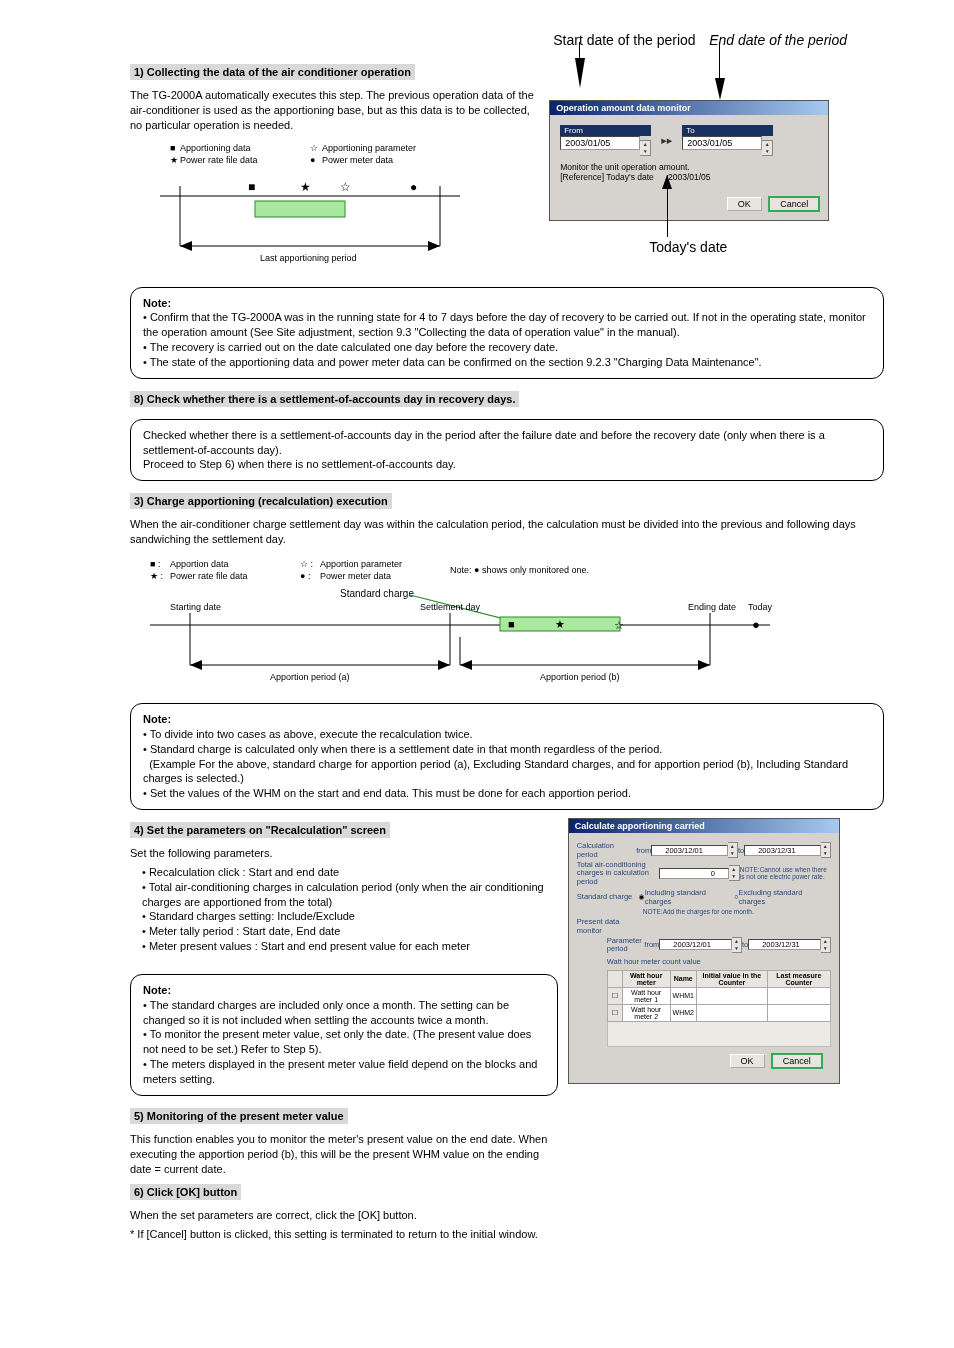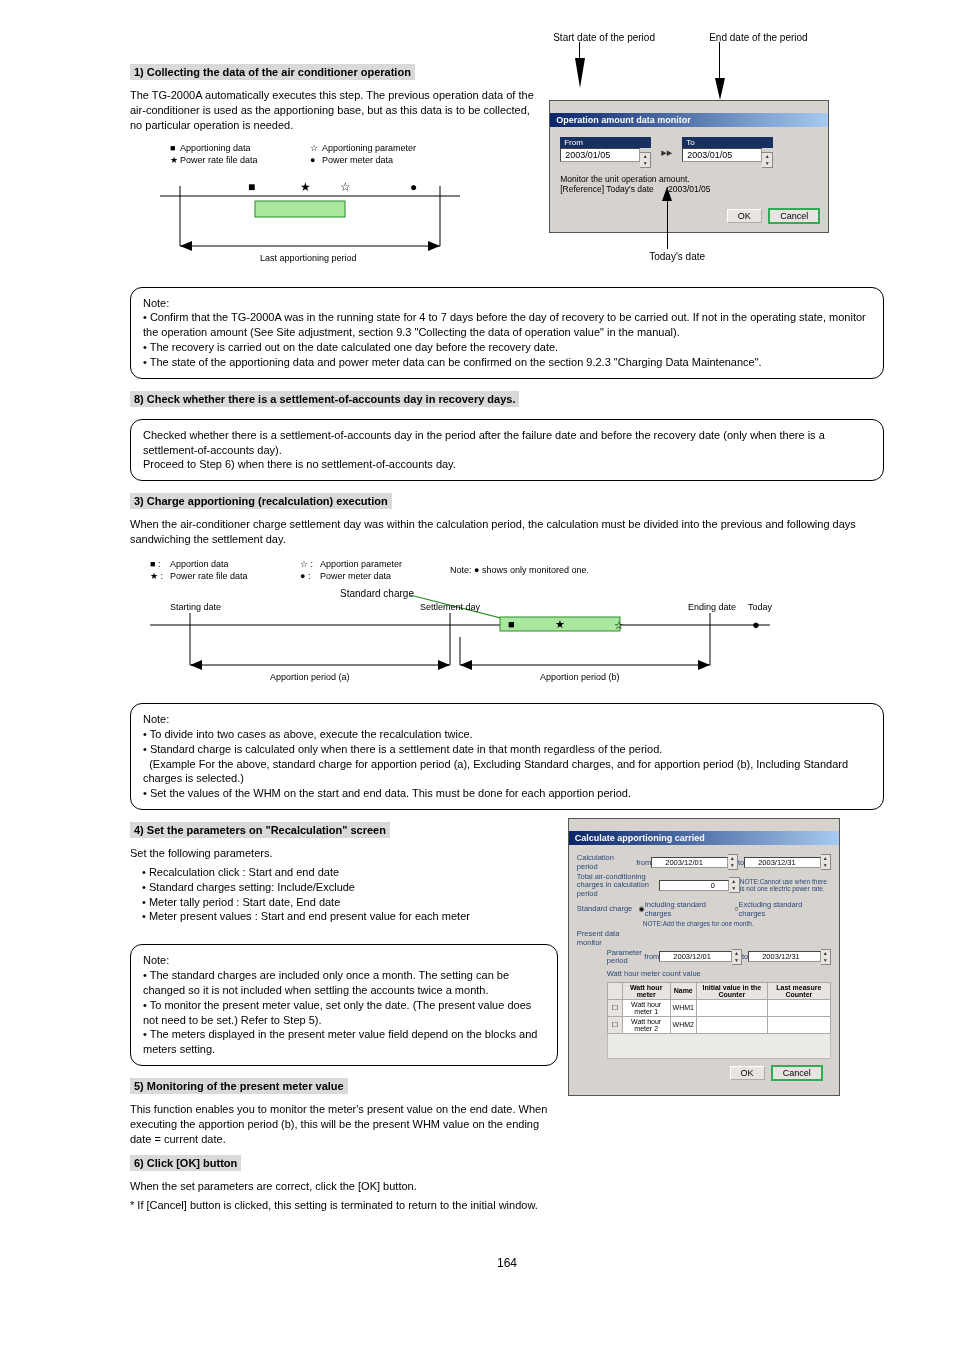--- a/index.html
+++ b/index.html
@@ -28,41 +28,40 @@
     margin: 4px 0;
     line-height: 1.35;
   }
   .note-box {
     border: 1px solid #000;
     border-radius: 12px;
     padding: 8px 12px;
     margin: 8px 0;
     line-height: 1.35;
   }
-  .note-box .bold { font-weight: normal; }
+  .note-box .bold { font-weight: bold; }
   .row { display: flex; align-items: flex-start; }
   .col { flex: 1; }
   
   .tl-wrap { position: relative; margin: 8px 0; }
   svg { display: block; }
   
   .dlg {
     border: 1px solid #555;
     background: #d6d3ce;
     font-size: 9px;
     width: 278px;
     position: relative;
   }
   .dlg-title {
     background: linear-gradient(90deg, #0a246a 0%, #a6caf0 100%);
     color: #fff;
     font-size: 9px;
     padding: 2px 6px;
     font-weight: bold;
-    margin-top: 12px;
   }
   .dlg-body { padding: 10px; }
   .dlg-row { display: flex; align-items: center; gap: 6px; margin-bottom: 6px; }
   .lbl-box {
     background: #183060;
     color: #fff;
     font-size: 8px;
     padding: 1px 4px;
   }
   .date-inp {
@@ -125,21 +124,21 @@
     background: #e8e5e0;
   }
   .table8 td.wht { background:#fff; }
   .page-num {
     text-align: center;
     font-size: 12px;
     margin-top: 40px;
   }
   .callout {
     position: absolute;
-    font-size: 10px;
+    font-size: 14px;
     white-space: nowrap;
   }
 </style>
 </head>
 <body>
 
 <div class="page">
 
   
   <div class="row">
@@ -177,21 +176,21 @@
           <line x1="310" y1="65" x2="310" y2="105" stroke="#000"></line>
           <text x="130" y="120" font-size="9">Last apportioning period</text>
         </svg>
       </div>
     </div>
 
     <div class="col" style="flex:0.9; position:relative; padding-left:10px;">
 
       <div style="position:relative; height:40px;">
         <div class="callout" style="left:4px; top:-28px;">Start date of the period</div>
-        <div class="callout" style="left:160px; top:-28px;">End date of the period</div>
+        <div class="callout" style="left:160px; top:-28px;font-style:italic;">End date of the period</div>
         <div class="big-arrow" style="left:26px; top:-2px;"></div>
         <div style="position:absolute; left:30px; top:-18px; width:1px; height:18px; background:#000;"></div>
         <div class="big-arrow" style="left:166px; top:18px; border-top-width:22px;"></div>
         <div style="position:absolute; left:170px; top:-18px; width:1px; height:38px; background:#000;"></div>
       </div>
 
       <div class="dlg">
         <div class="dlg-title">Operation amount data monitor</div>
         <div class="dlg-body">
           <div class="dlg-row">
@@ -307,20 +306,21 @@
     <span>• Set the values of the WHM on the start and end data. This must be done for each apportion period.</span>
   </div>
 
   
   <div class="row">
     <div class="col" style="flex:1.15;">
       <div class="gray-hdr">4) Set the parameters on "Recalculation" screen</div>
       <div class="para">Set the following parameters.</div>
       <div class="para" style="margin-left:12px;">
         <div>• Recalculation click     : Start and end date</div>
+        <div>• Total air-conditioning charges in calculation period (only when the air conditioning charges are apportioned from the total)</div>
         <div>• Standard charges setting: Include/Exclude</div>
         <div>• Meter tally period       : Start date, End date</div>
         <div>• Meter present values     : Start and end present value for each meter</div>
       </div>
 
       <div class="note-box" style="margin-top:20px;">
         <span class="bold">Note:</span><br>
         <span>• The standard charges are included only once a month. The setting can be changed so it is not included when settling the accounts twice a month.</span><br>
         <span>• To monitor the present meter value, set only the date. (The present value does not need to be set.) Refer to Step 5).</span><br>
         <span>• The meters displayed in the present meter value field depend on the blocks and meters setting.</span>
@@ -421,14 +421,13 @@
           </div>
           <div class="dlg-btns" style="padding-top:6px;">
             <span class="btn">OK</span>
             <span class="btn cancel">Cancel</span>
           </div>
         </div>
       </div>
     </div>
   </div>
 
-  <div class="page-num">164</div>
 </div>
 
 </body></html>

